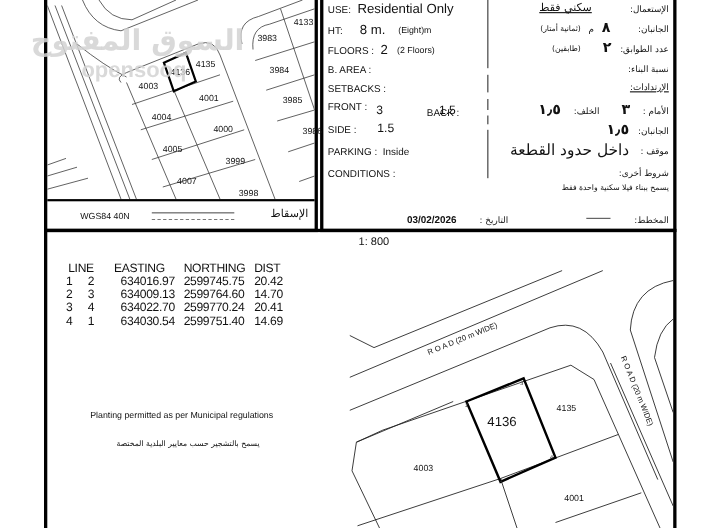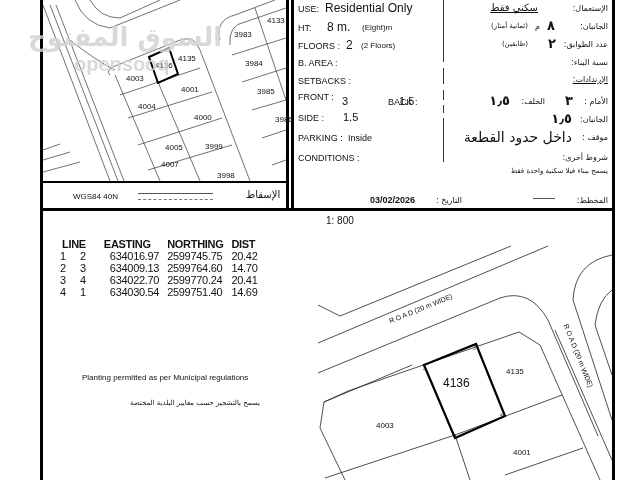--- a/index.html
+++ b/index.html
@@ -5,21 +5,21 @@
   html,body{margin:0;padding:0;background:#fff;}
   body{width:640px;height:480px;position:relative;overflow:hidden;font-family:"Liberation Sans",sans-serif;color:#111;}
   .abs{position:absolute;}
   .frame{position:absolute;border:3px solid #000;box-sizing:border-box;}
   .t{position:absolute;white-space:nowrap;}
   .lbl{font-size:9px;}
   .sm{font-size:8px;}
   .ar{direction:rtl;font-family:"DejaVu Sans",sans-serif;}
   table.coords{position:absolute;left:56px;top:238px;border-collapse:collapse;font-size:11px;font-family:"Liberation Sans",sans-serif;letter-spacing:-0.3px;}
   table.coords td,table.coords th{padding:0 4px;line-height:12px;text-align:left;font-weight:normal;}
-  table.coords th{font-weight:bold;margin-top:43px;}
+  table.coords th{font-weight:normal;margin-top:43px;}
   .wm{position:absolute;color:rgba(210,210,210,0.85);font-weight:bold;}
 </style>
 </head>
 <body>
 
 <div class="frame" style="left:40px;top:-3px;width:249px;height:214px;"></div>
 <div class="frame" style="left:291px;top:-3px;width:324px;height:214px;"></div>
 <div class="frame" style="left:40px;top:208px;width:575px;height:280px;"></div>
 
 <svg class="abs" style="left:43px;top:0;" width="243" height="181" viewBox="43 0 243 181">
@@ -63,21 +63,21 @@
   <span class="t sm" style="left:234px;top:30px;">3983</span>
   <span class="t sm" style="left:178px;top:54px;">4135</span>
   <span class="t sm" style="left:155px;top:61px;">4136</span>
   <span class="t sm" style="left:245px;top:59px;">3984</span>
   <span class="t sm" style="left:126px;top:74px;">4003</span>
   <span class="t sm" style="left:181px;top:85px;">4001</span>
   <span class="t sm" style="left:257px;top:87px;">3985</span>
   <span class="t sm" style="left:138px;top:102px;">4004</span>
   <span class="t sm" style="left:194px;top:113px;">4000</span>
   <span class="t sm" style="left:275px;top:115px;">3986</span>
-  <span class="t sm" style="left:165px;top:131px;margin-top:12px;">4005</span>
+  <span class="t sm" style="left:148px;top:131px;">4005</span>
   <span class="t sm" style="left:205px;top:142px;">3999</span>
   <span class="t sm" style="left:161px;top:160px;">4007</span>
   <span class="t sm" style="left:217px;top:171px;">3998</span>
 </div>
 
 <div class="abs" style="left:43px;top:181px;width:243px;height:2px;background:#000;"></div>
 <span class="t sm" style="left:73px;top:192px;">WGS84 40N</span>
 <div class="abs" style="left:138px;top:193px;width:75px;height:5px;border-top:1px solid #555;border-bottom:1px dashed #777;"></div>
 <span class="t ar" style="left:246px;top:189px;font-size:10px;">الإسقاط</span>
 
@@ -189,21 +189,21 @@
       <td>4</td>
       <td style="padding-left:10px;">1</td>
       <td style="padding-left:20px;">634030.54</td>
       <td>2599751.40</td>
       <td>14.69</td>
     </tr>
   </tbody>
 </table>
 
 <span class="t" style="left:82px;top:373px;font-size:8px;">Planting permitted as per Municipal regulations</span>
-<span class="t ar" style="left:82px;top:399px;font-size:7px;width:178px;">يسمح بالتشجير حسب معايير البلدية المختصة</span>
+<span class="t ar" style="left:82px;top:399px;font-size:7px;width:178px;text-align:center;">يسمح بالتشجير حسب معايير البلدية المختصة</span>
 
 <svg class="abs" style="left:300px;top:228px;" width="312" height="252" viewBox="300 228 312 252">
   <g fill="none" stroke="#222" stroke-width="0.8">
 
     <path d="M318 305 L340 316 L511 246"></path>
     <line x1="318" y1="343" x2="548" y2="246"></line>
     <path d="M318 373 L500 298 Q530 288 548 320 L598 436"></path>
 
     <path d="M612 255 Q575 262 573 300 L612 420"></path>
     <path d="M612 290 Q598 300 595 325 L612 375"></path>

